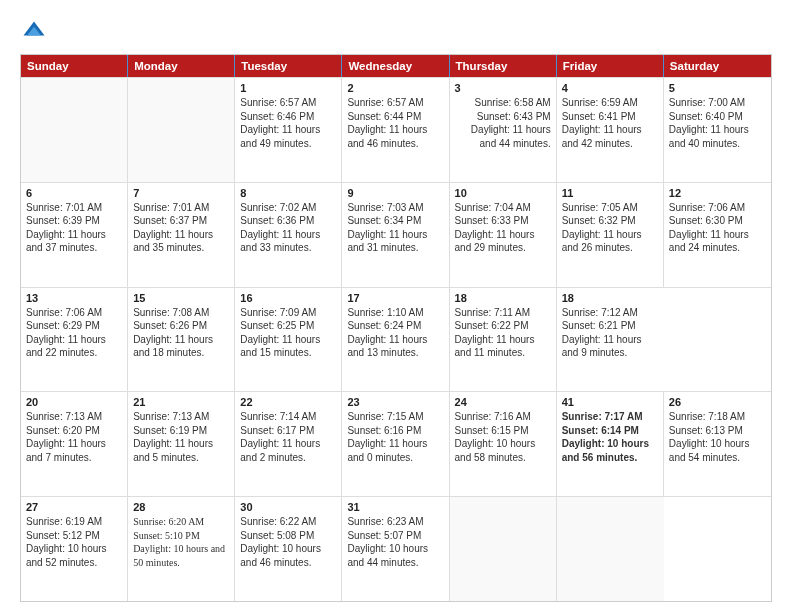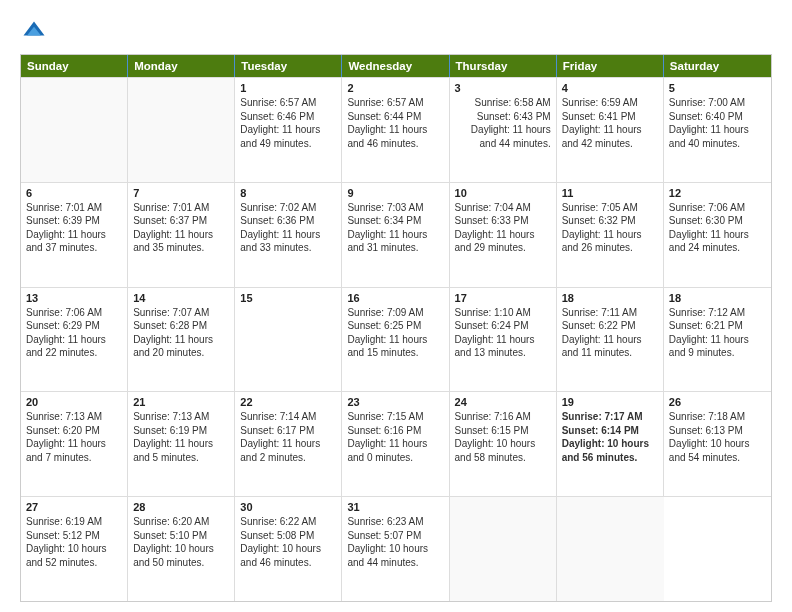--- a/index.html
+++ b/index.html
@@ -52,21 +52,21 @@
     }
     .calendar {
       flex: 1;
       display: flex;
       flex-direction: column;
       border: 1px solid #ccc;
     }
     .cal-header-row {
       display: grid;
       grid-template-columns: repeat(7, 1fr);
-      background: #4d7c0f;
+      background: #b91c1c;
     }
     .cal-header-cell {
       color: #fff;
       font-size: 11.5px;
       font-weight: bold;
       padding: 5px 6px;
       text-align: left;
       border-right: 1px solid #4a8fd0;
     }
     .cal-header-cell:last-child { border-right: none; }
@@ -214,27 +214,24 @@
           </div>
         </div>
         <div class="cal-row">
           <div class="cal-cell">
             <div class="cell-date">13</div>
             <div class="cell-info" style="white-space: pre-line;">Sunrise: 7:06 AM
 Sunset: 6:29 PM
 Daylight: 11 hours and 22 minutes.</div>
           </div>
           <div class="cal-cell">
-            <div class="cell-date">14</div>
-            <div class="cell-info" style="white-space: pre-line;">Sunrise: 7:07 AM
-Sunset: 6:28 PM
-Daylight: 11 hours and 20 minutes.</div>
-          </div>
-          <div class="cal-cell">
             <div class="cell-date">15</div>
+            <div class="cell-info" style="white-space: pre-line;">Sunrise: 7:08 AM
+Sunset: 6:26 PM
+Daylight: 11 hours and 18 minutes.</div>
           </div>
           <div class="cal-cell">
             <div class="cell-date">16</div>
             <div class="cell-info" style="white-space: pre-line;">Sunrise: 7:09 AM
 Sunset: 6:25 PM
 Daylight: 11 hours and 15 minutes.</div>
           </div>
           <div class="cal-cell">
             <div class="cell-date">17</div>
             <div class="cell-info" style="white-space: pre-line;">Sunrise: 1:10 AM
@@ -279,42 +276,42 @@
 Sunset: 6:16 PM
 Daylight: 11 hours and 0 minutes.</div>
           </div>
           <div class="cal-cell">
             <div class="cell-date">24</div>
             <div class="cell-info" style="white-space: pre-line;">Sunrise: 7:16 AM
 Sunset: 6:15 PM
 Daylight: 10 hours and 58 minutes.</div>
           </div>
           <div class="cal-cell">
-            <div class="cell-date">19</div>
+            <div class="cell-date">41</div>
             <div class="cell-info" style="white-space: pre-line; font-weight: bold;">Sunrise: 7:17 AM
 Sunset: 6:14 PM
 Daylight: 10 hours and 56 minutes.</div>
           </div>
           <div class="cal-cell">
             <div class="cell-date">26</div>
             <div class="cell-info" style="white-space: pre-line;">Sunrise: 7:18 AM
 Sunset: 6:13 PM
 Daylight: 10 hours and 54 minutes.</div>
           </div>
         </div>
         <div class="cal-row">
           <div class="cal-cell">
             <div class="cell-date">27</div>
             <div class="cell-info" style="white-space: pre-line;">Sunrise: 6:19 AM
 Sunset: 5:12 PM
 Daylight: 10 hours and 52 minutes.</div>
           </div>
           <div class="cal-cell">
             <div class="cell-date">28</div>
-            <div class="cell-info" style="white-space: pre-line;">Sunrise: 6:20 AM
+            <div class="cell-info" style="white-space: pre-line; font-family: Liberation Serif, serif;">Sunrise: 6:20 AM
 Sunset: 5:10 PM
 Daylight: 10 hours and 50 minutes.</div>
           </div>
           <div class="cal-cell">
             <div class="cell-date">30</div>
             <div class="cell-info" style="white-space: pre-line;">Sunrise: 6:22 AM
 Sunset: 5:08 PM
 Daylight: 10 hours and 46 minutes.</div>
           </div>
           <div class="cal-cell">

